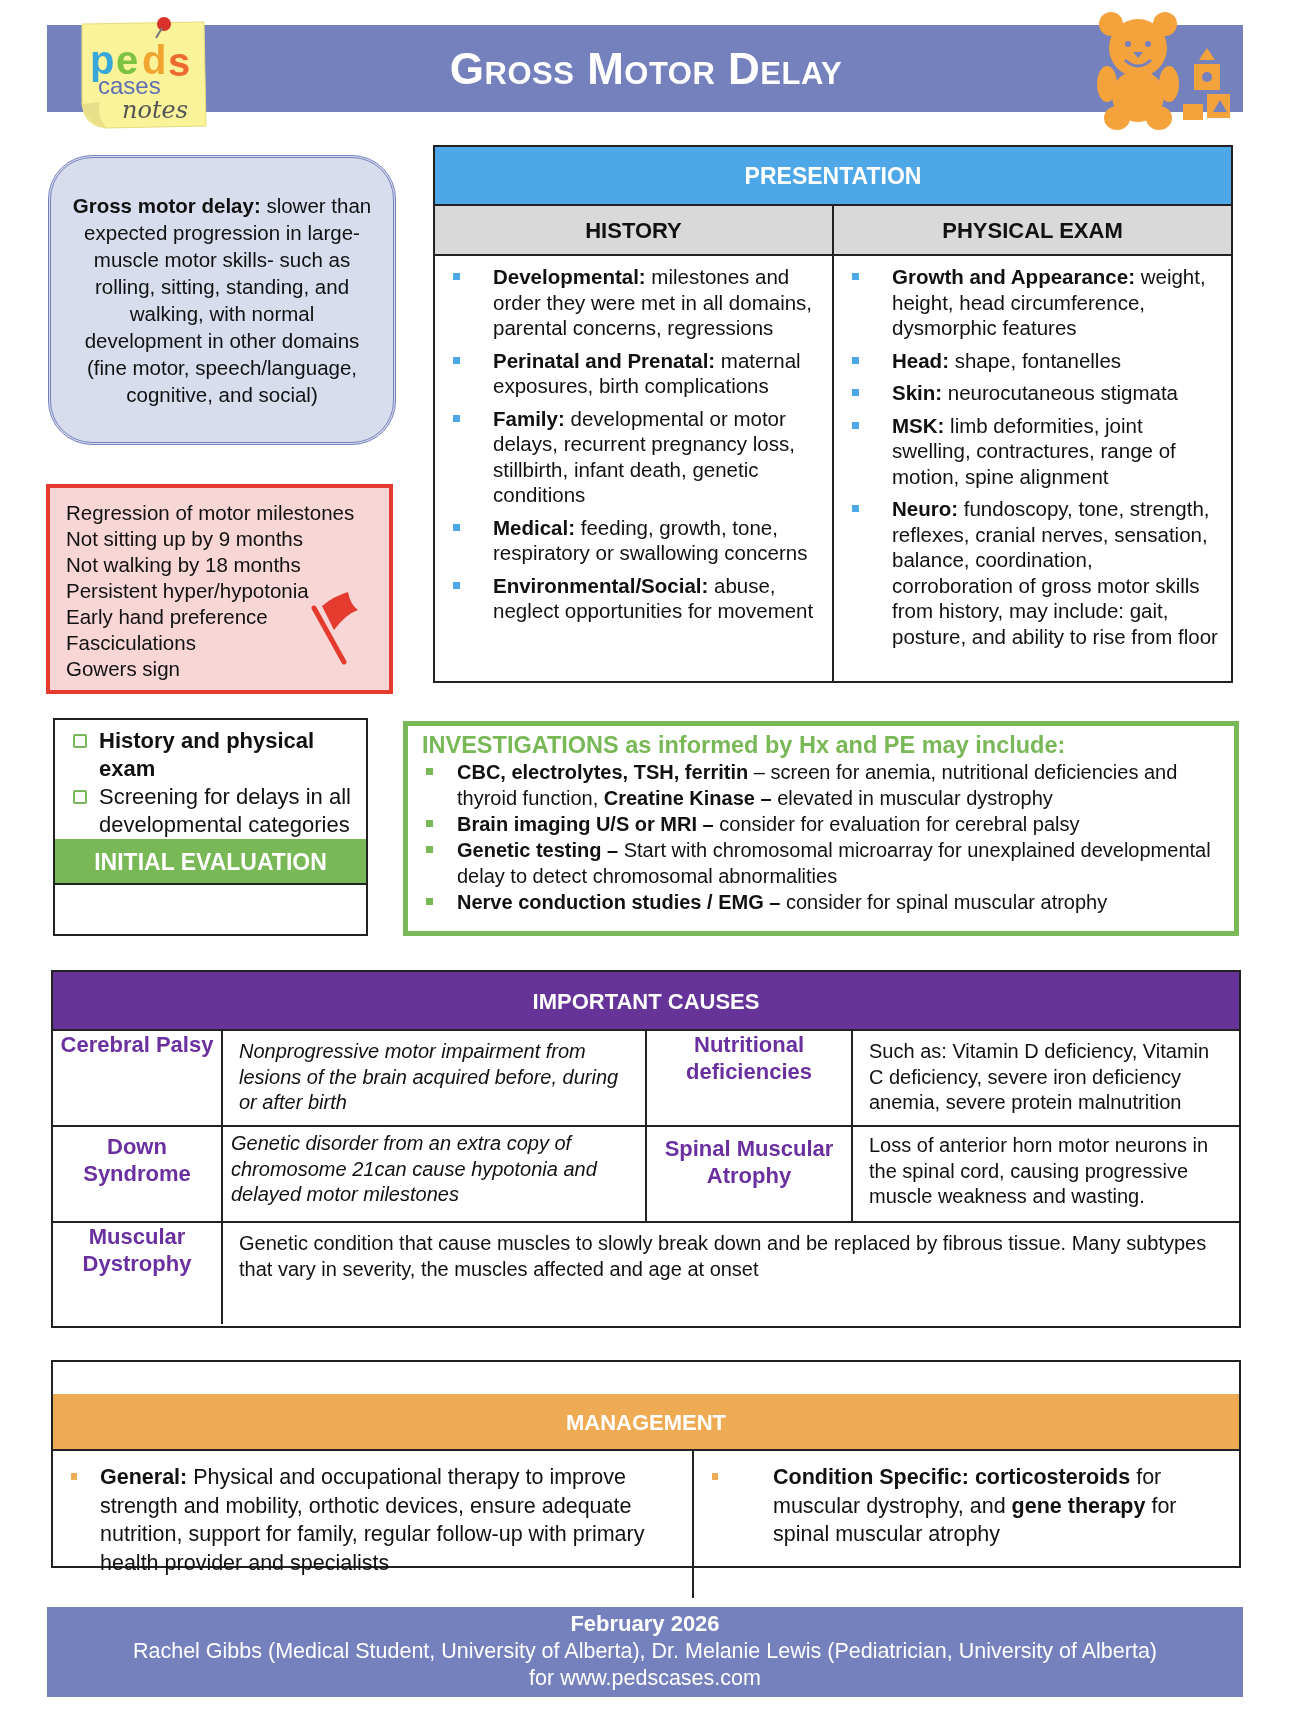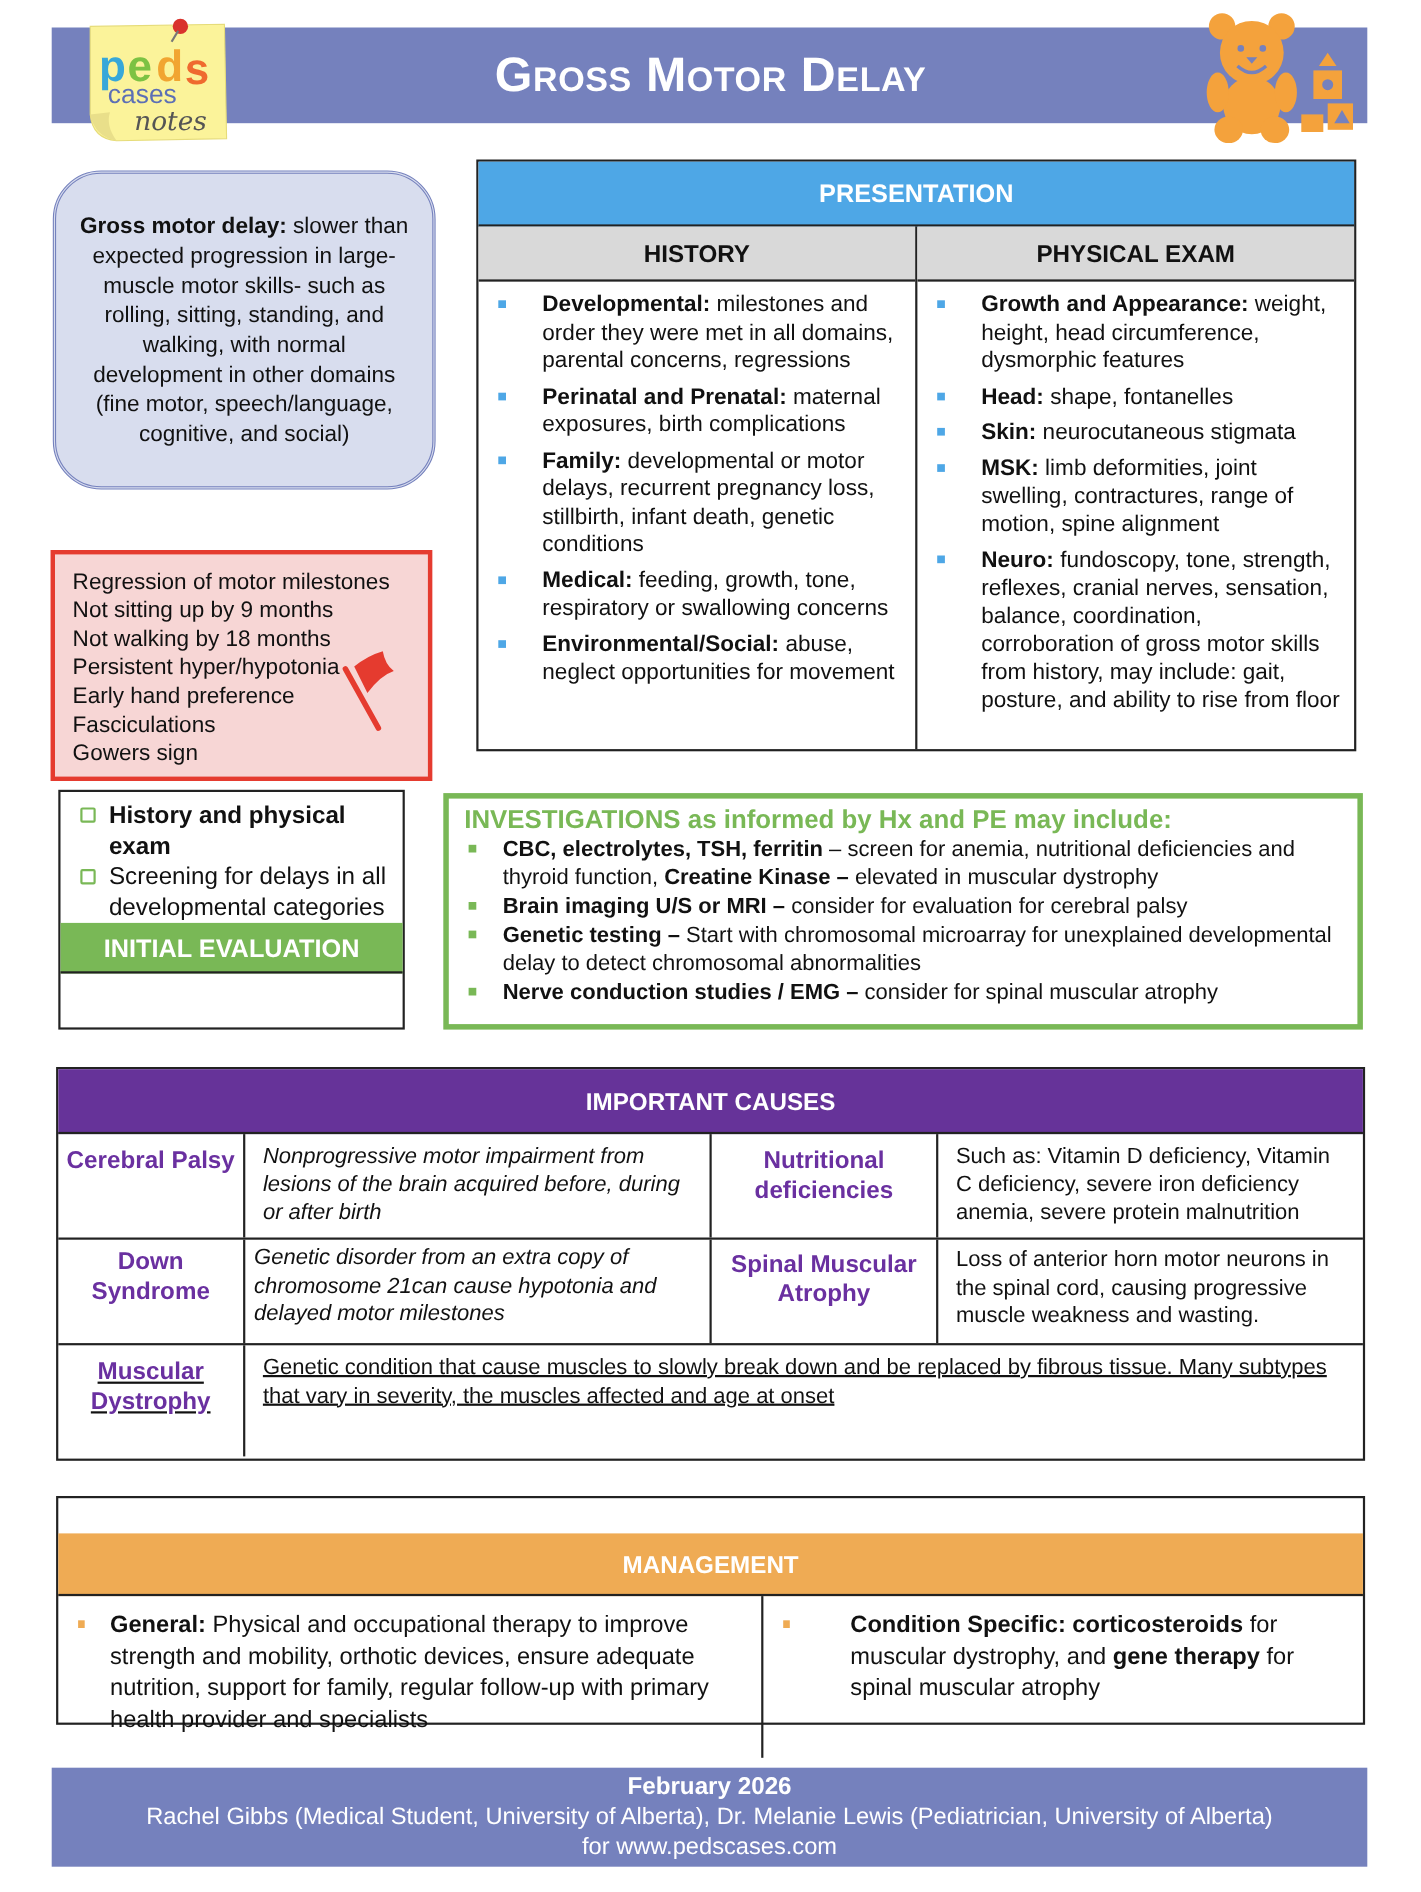--- a/index.html
+++ b/index.html
@@ -11,21 +11,21 @@
   
   #header-bar { left: 47px; top: 25px; width: 1196px; height: 87px; background: #7581bd; }
   #page-title { left: 0; top: 25px; width: 1292px; height: 87px; line-height: 87px; text-align: center; color: #fff; font-weight: bold; font-size: 44px; letter-spacing: 0.5px; font-variant: small-caps; }
   #logo { left: 76px; top: 14px; width: 138px; height: 118px; }
   #teddy { left: 1095px; top: 4px; width: 135px; height: 128px; }
 
   
   #definition { left: 48px; top: 155px; width: 348px; height: 290px; background: #d8ddee; border: 3px double #7581bd; border-radius: 44px; display: flex; align-items: center; justify-content: center; text-align: center; padding: 8px 20px; font-size: 20.5px; line-height: 27px; }
 
   
-  #redflags { left: 46px; top: 500px; width: 347px; height: 210px; background: #f7d6d5; border: 4px solid #e53b2f; padding: 12px 12px 0 16px; font-size: 20.5px; line-height: 26px; }
+  #redflags { left: 46px; top: 484px; width: 347px; height: 210px; background: #f7d6d5; border: 4px solid #e53b2f; padding: 12px 12px 0 16px; font-size: 20.5px; line-height: 26px; }
   #redflag-icon { left: 310px; top: 588px; width: 50px; height: 80px; }
 
   
   #presentation { left: 433px; top: 145px; width: 800px; height: 538px; border: 2px solid #222; }
   #pres-header { height: 59px; background: #4ea7e6; color: #fff; font-weight: bold; font-size: 23px; text-align: center; line-height: 59px; border-bottom: 2px solid #222; }
   #pres-cols { display: flex; height: 475px; }
   .pres-col { flex: 1; display: flex; flex-direction: column; }
   .pres-col + .pres-col { border-left: 2px solid #222; }
   .col-head { height: 50px; line-height: 50px; background: #d9d9d9; text-align: center; font-weight: bold; font-size: 22px; border-bottom: 2px solid #222; }
   .col-body { padding: 8px 12px 0 18px; font-size: 20.5px; line-height: 25.5px; }
@@ -42,22 +42,22 @@
   
   #investigations { left: 403px; top: 721px; width: 836px; height: 215px; border: 5px solid #79b856; padding: 6px 12px 0 14px; }
   #inv-title { color: #79b856; font-weight: bold; font-size: 23.5px; line-height: 27px; }
   .inv-item { display: flex; font-size: 20px; line-height: 26px; }
   .gsq { flex: 0 0 auto; width: 7px; height: 7px; background: #79b856; margin: 9px 24px 0 4px; }
 
   
   #causes { left: 51px; top: 970px; width: 1190px; height: 358px; border: 2px solid #222; }
   #causes-header { height: 59px; background: #663399; color: #fff; font-weight: bold; font-size: 22px; text-align: center; line-height: 59px; border-bottom: 2px solid #222; }
   .crow { display: flex; border-bottom: 2px solid #222; }
-  .crow:last-child { border-bottom: none; text-decoration: underline; }
-  .cname { color: #6a30a0; font-weight: bold; font-size: 22px; line-height: 27px; text-align: center; display: flex; align-items: flex-start; justify-content: center; padding-top: 10px; }
+  .crow:last-child { border-bottom: none; }
+  .cname { color: #6a30a0; font-weight: bold; font-size: 22px; line-height: 27px; text-align: center; display: flex; align-items: flex-start; justify-content: center; }
   .cdesc { font-size: 20px; line-height: 25.5px; padding: 8px 10px 0 16px; }
   .cell-l { width: 170px; border-right: 2px solid #222; }
   .cell-d1 { width: 424px; border-right: 2px solid #222; font-style: italic; }
   .cell-m { width: 206px; border-right: 2px solid #222; }
   .cell-d2 { flex: 1; }
   .cell-dwide { flex: 1; }
 
   
   #management { left: 51px; top: 1360px; width: 1190px; height: 208px; border: 2px solid #222; }
   #mgmt-header { height: 57px; background: #efab54; color: #fff; font-weight: bold; font-size: 22px; text-align: center; line-height: 57px; border-bottom: 2px solid #222; margin-top: 32px; }

